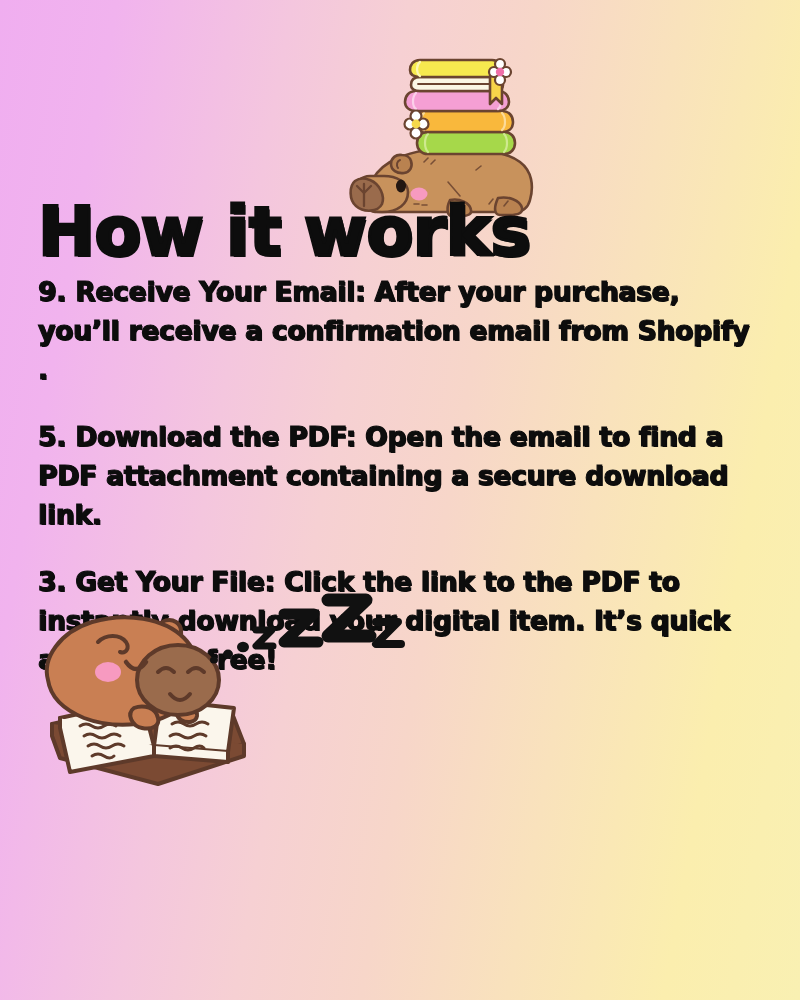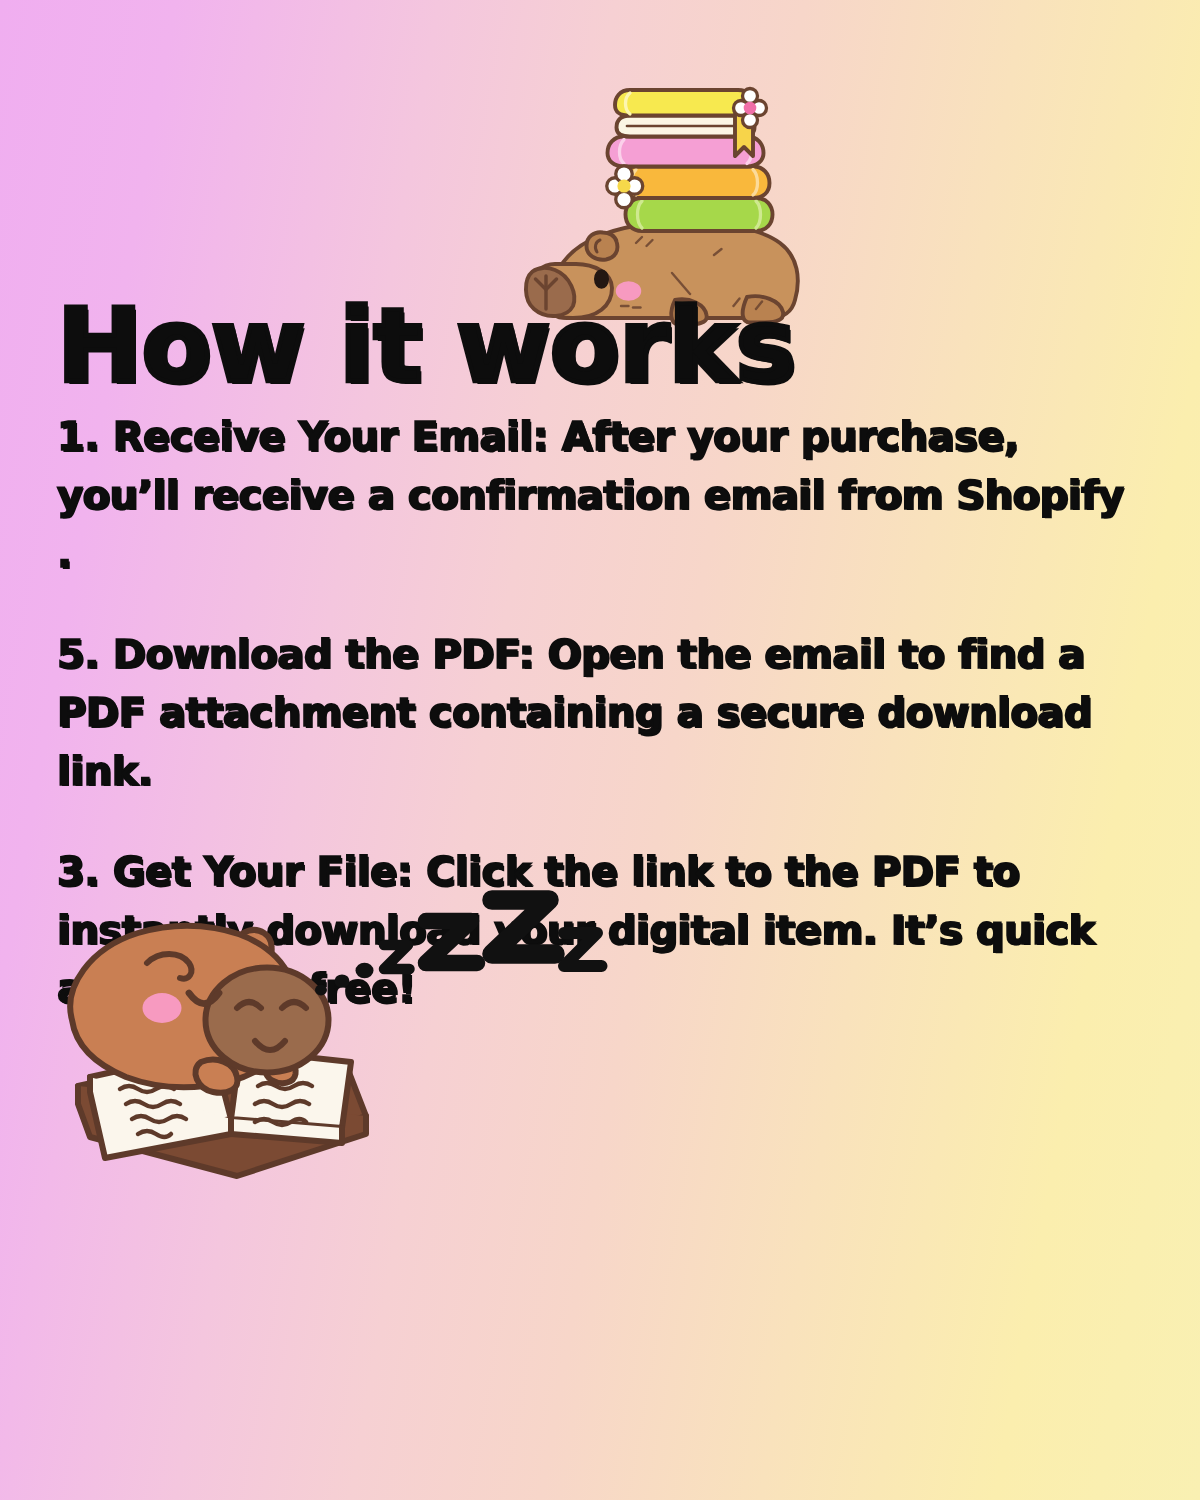--- a/index.html
+++ b/index.html
@@ -176,21 +176,21 @@
           </g>
           <circle cx="64" cy="66" r="4.4" fill="#f6d84a" stroke="none"></circle>
         </g>
       </g>
     </svg>
   </div>
 
   <h1 id="heading">How it works</h1>
 
   <div id="steps">
-    <p class="step">1. Receive Your Email: After your purchase, you’ll receive a confirmation email from Shopify .</p>
+    <p class="step">9. Receive Your Email: After your purchase, you’ll receive a confirmation email from Shopify .</p>
     <p class="step">5. Download the PDF: Open the email to find a PDF attachment containing a secure download link.</p>
     <p class="step">3. Get Your File: Click the link to the PDF to instantly download your digital item. It’s quick and hassle free!</p>
   </div>
 
   <div id="capy-sleep">
     <svg width="260" height="200" viewBox="0 0 260 200" xmlns="http://www.w3.org/2000/svg">
       <g stroke="#5e3a2a" stroke-width="4" stroke-linejoin="round" stroke-linecap="round">
 
         <g>
 

